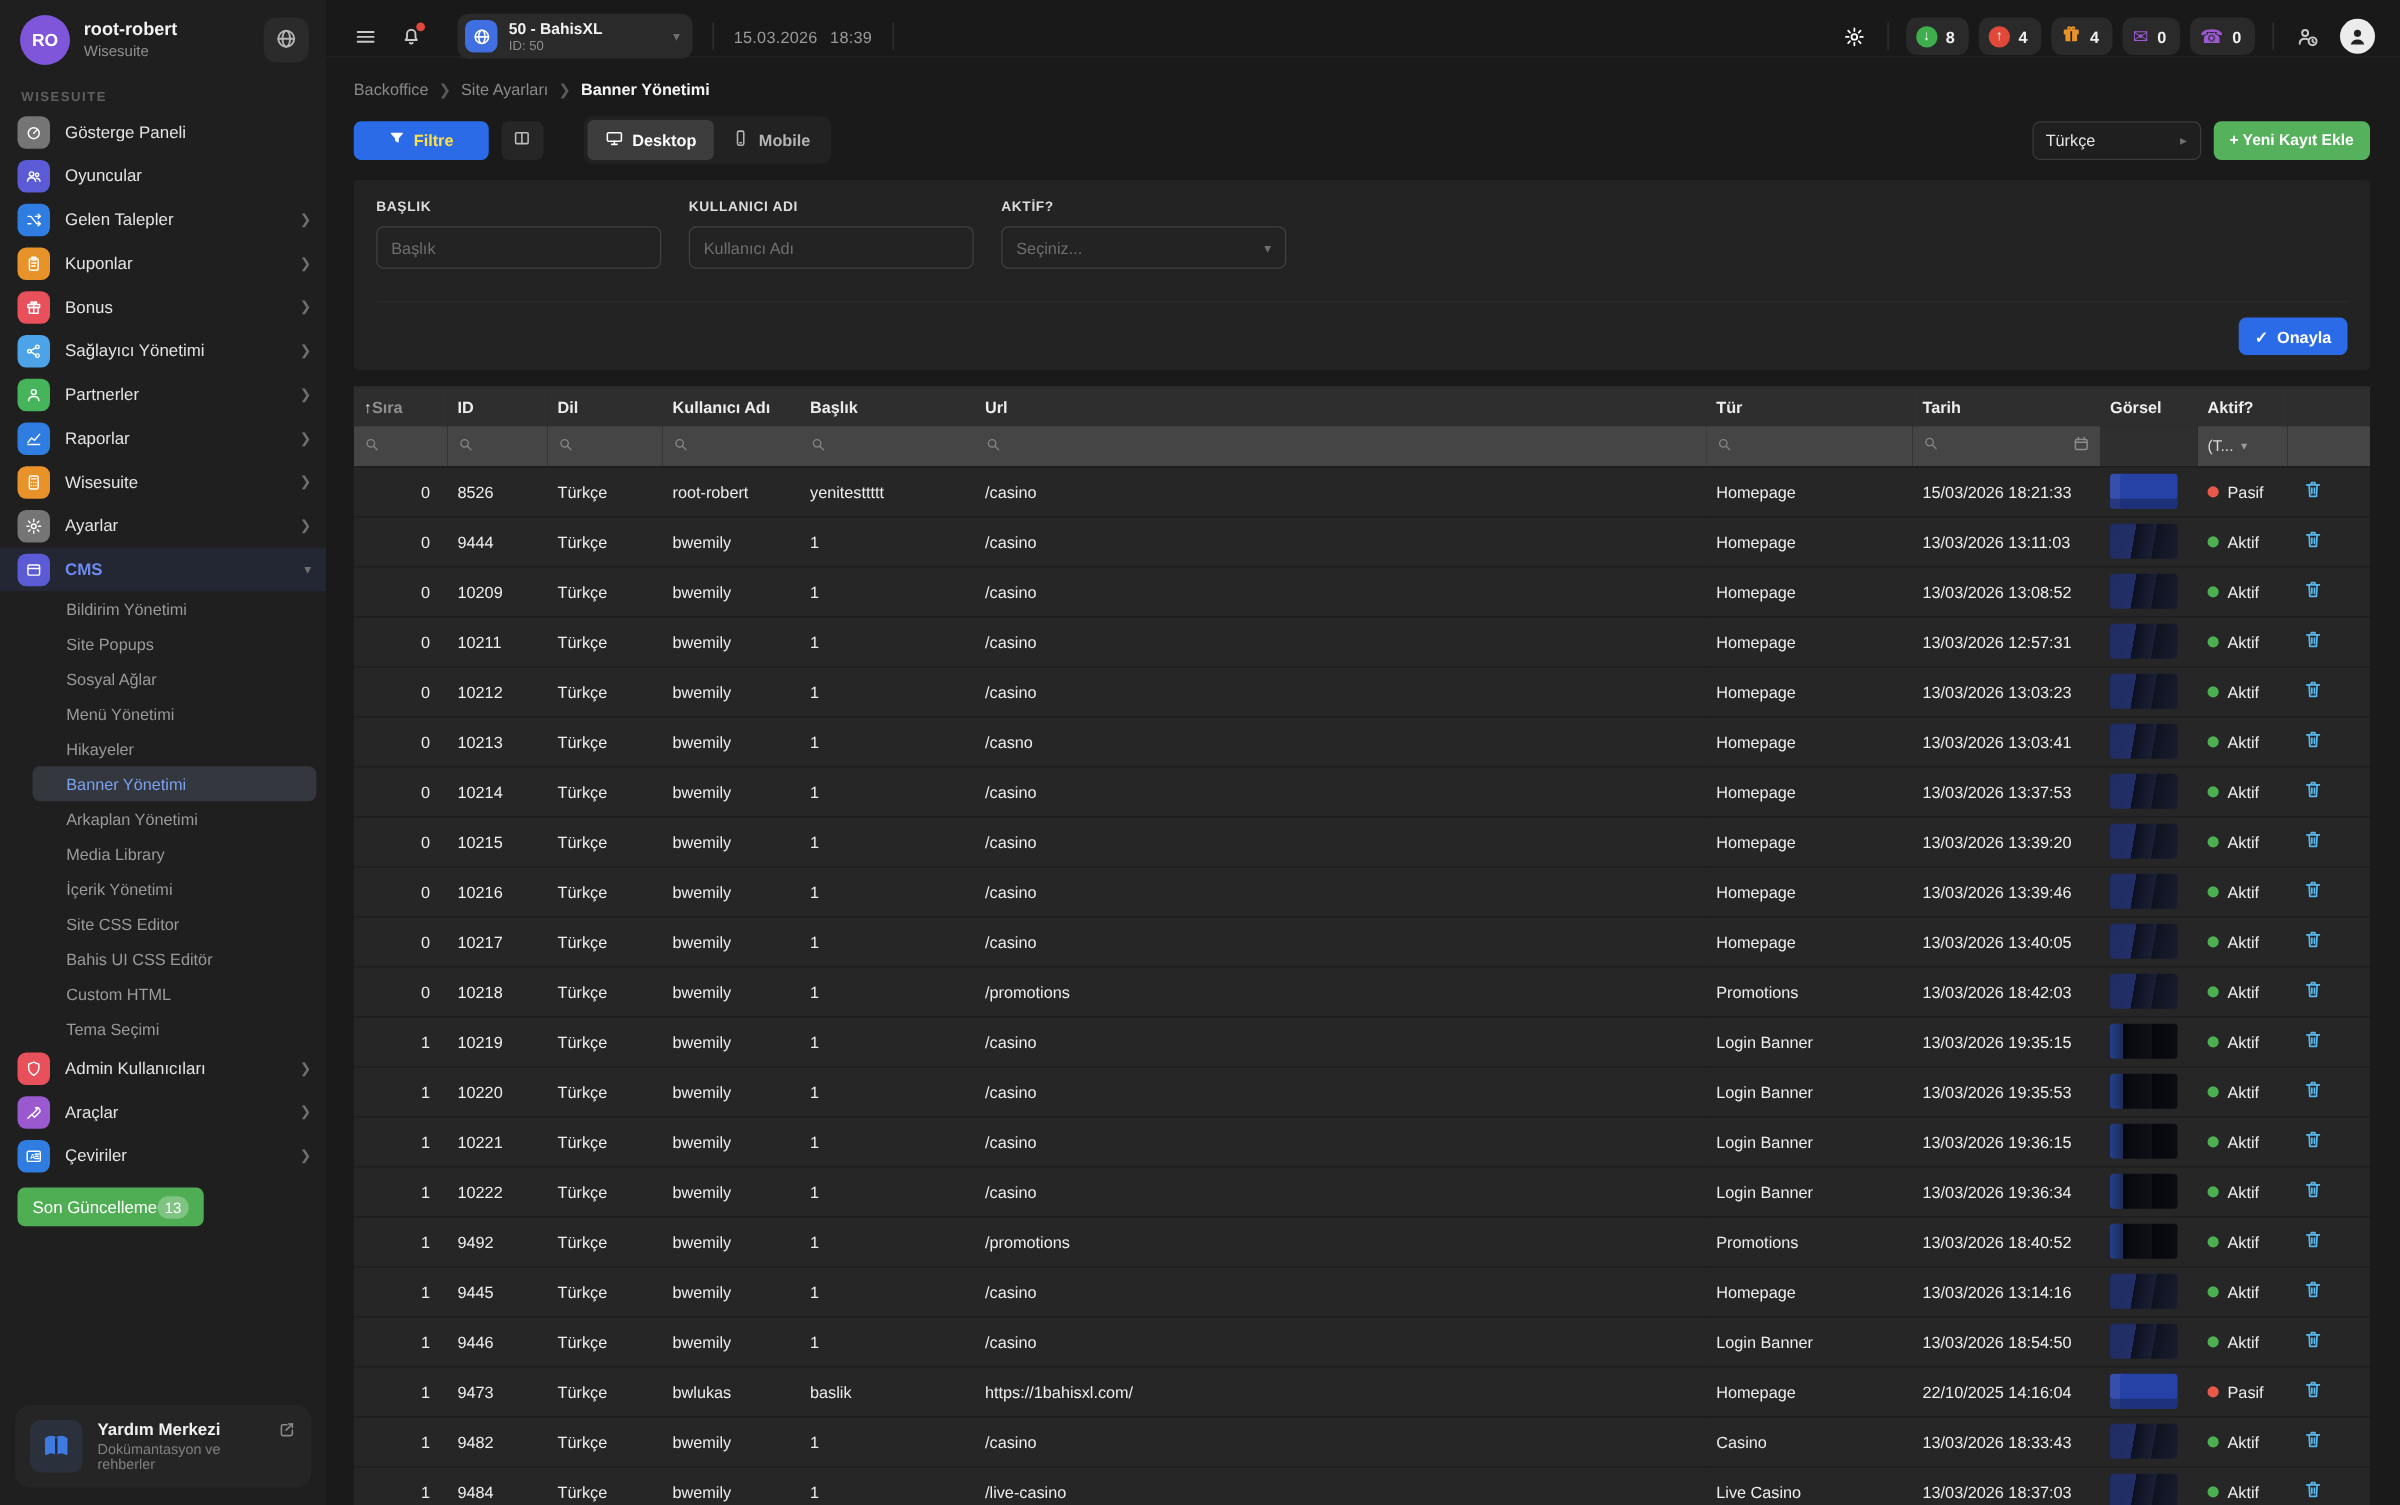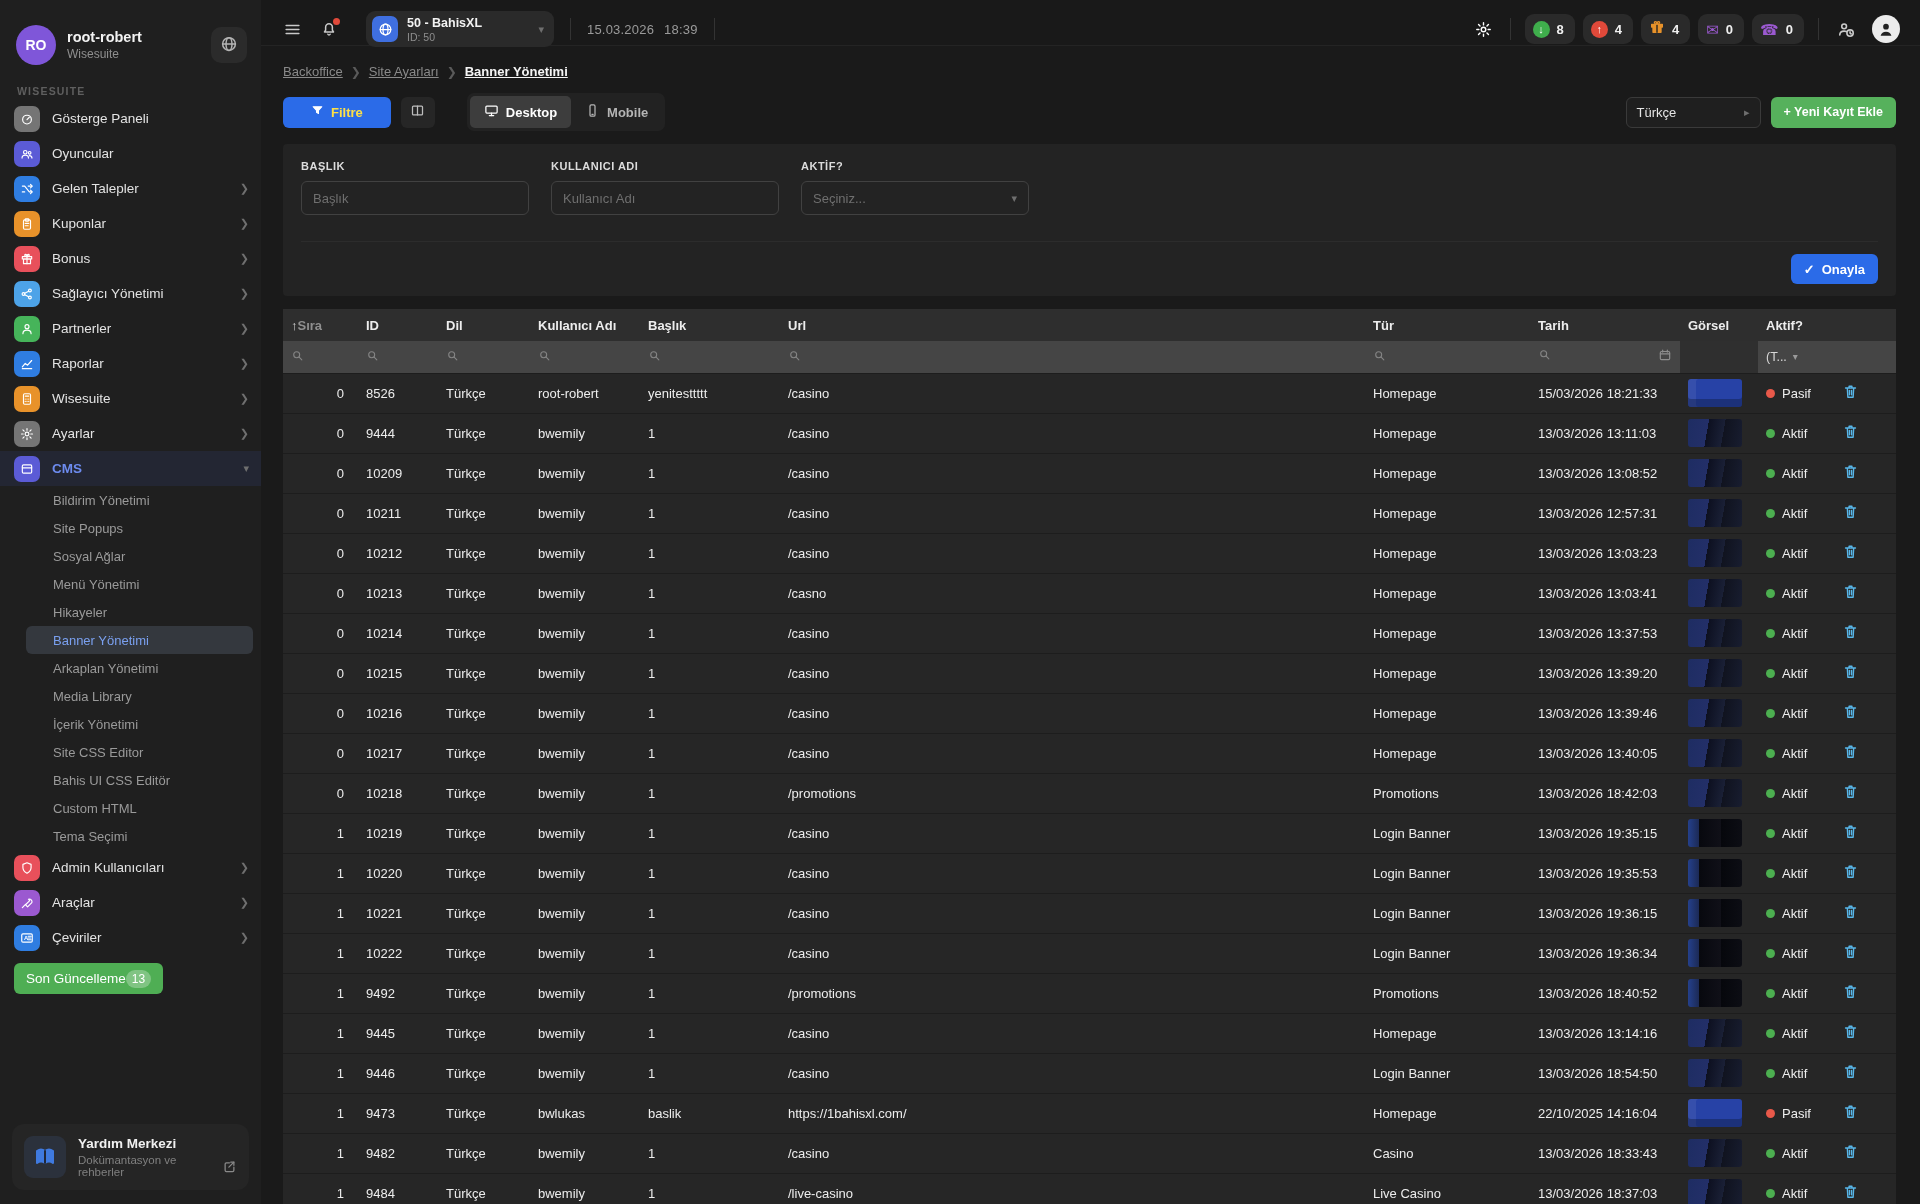--- a/index.html
+++ b/index.html
@@ -3,21 +3,21 @@
 <meta charset="utf-8">
 <style>
   * { margin:0; padding:0; box-sizing:border-box; }
   html,body { width:1920px; height:1204px; overflow:hidden; background:#141414;
     font-family:"Liberation Sans", sans-serif; color:#e8e8e8; }
   .app { display:flex; width:1920px; height:1204px; }
 
   
   .sidebar { width:261px; min-width:261px; background:#1f1f1f; height:100%;
     display:flex; flex-direction:column; position:relative; }
-  .user-row { display:flex; align-items:center; padding:25px 14px 10px 16px; gap:11px; }
+  .user-row { display:flex; align-items:center; padding:12px 14px 10px 16px; gap:11px; }
   .avatar-circle { width:40px; height:40px; border-radius:50%; background:#7f56d9;
     display:flex; align-items:center; justify-content:center; font-weight:bold; font-size:14px; color:#fff; flex:0 0 auto;}
   .user-meta { flex:1; min-width:0; }
   .user-name { font-size:14.5px; font-weight:bold; color:#f2f2f2; }
   .user-org { font-size:12px; color:#8f8f8f; margin-top:2px; }
   .globe-btn { width:36px; height:36px; border-radius:10px; background:#2b2b2b; border:none;
     display:flex; align-items:center; justify-content:center; cursor:pointer; }
   .section-label { font-size:10.5px; font-weight:bold; letter-spacing:1.2px; color:#5f5f5f;
     margin:10px 0 4px 17px; }
   .nav { flex:1; overflow:hidden; }
@@ -32,21 +32,21 @@
     color:#9a9a9a; cursor:pointer; }
   .sub-item.active { background:#34383e; border-radius:6px; margin:0 8px 0 26px; padding-left:27px;
     color:#7aa0f0; }
   .update-btn { margin:8px 14px 0 14px; height:31px; border:none; border-radius:6px; background:#4fae54;
     color:#fff; font-size:13.5px; display:flex; align-items:center; padding:0 12px; cursor:pointer;
     font-family:inherit; }
   .update-btn .u-lbl { flex:1; text-align:left; }
   .update-badge { background:rgba(255,255,255,0.28); border-radius:9px; min-width:24px; height:18px;
     font-size:12px; display:flex; align-items:center; justify-content:center; padding:0 6px; }
   .help-card { position:absolute; left:12px; right:12px; bottom:14px; background:#252525;
-    border-radius:12px; padding:12px; display:flex; align-items:flex-end; gap:12px; cursor:pointer; }
+    border-radius:12px; padding:12px; display:flex; align-items:flex-start; gap:12px; cursor:pointer; }
   .help-tile { width:42px; height:42px; border-radius:9px; background:#2b313c; display:flex;
     align-items:center; justify-content:center; }
   .help-meta { flex:1; }
   .help-title { font-size:13.5px; font-weight:bold; color:#f0f0f0; }
   .help-sub { font-size:11.5px; color:#808080; margin-top:3px; }
 
   
   .main { flex:1; display:flex; flex-direction:column; background:#1a1a1a; }
   .topbar { height:46px; background:#191919; display:flex; align-items:center; padding:13px 16px 0 18px;
     border-bottom:1px solid #242424; gap:10px; }
@@ -67,21 +67,21 @@
     gap:7px; padding:0 11px 0 8px; cursor:pointer; }
   .tb-badge .cnt { font-size:13px; font-weight:bold; color:#f0f0f0; }
   .circ { width:17px; height:17px; border-radius:50%; display:flex; align-items:center; justify-content:center;
     font-size:11px; color:#fff; font-weight:bold; }
   .glyph { font-size:15px; line-height:1; }
   .avatar-top { width:28px; height:28px; border-radius:50%; background:#ececec; display:flex;
     align-items:center; justify-content:center; }
 
   .content { flex:1; padding:14px 24px 0 22px; overflow:hidden; position:relative; }
   .breadcrumb { display:flex; align-items:center; gap:8px; font-size:13px; margin:4px 0 14px 0; }
-  .breadcrumb .bc { color:#8a8a8a; cursor:pointer;text-decoration:underline; }
+  .breadcrumb .bc { color:#8a8a8a; cursor:pointer; }
   .breadcrumb .sep { color:#5a5a5a; font-size:12px; }
   .breadcrumb .bc.current { color:#f5f5f5; font-weight:bold; cursor:default; }
 
   .controls { display:flex; align-items:center; gap:10px; }
   .btn { border:none; border-radius:6px; cursor:pointer; font-family:inherit; display:flex;
     align-items:center; gap:7px; font-size:13px; }
   .btn-filtre { background:#2b6be8; color:#fde047; height:31px; padding:0 28px; font-weight:bold; }
   .btn-cols { background:#262626; height:31px; width:34px; justify-content:center; }
   .seg-group { background:#222; border-radius:7px; padding:3px; display:flex; margin-left:22px; }
   .seg { height:27px; padding:16px 14px; border:none; border-radius:5px; background:transparent;

